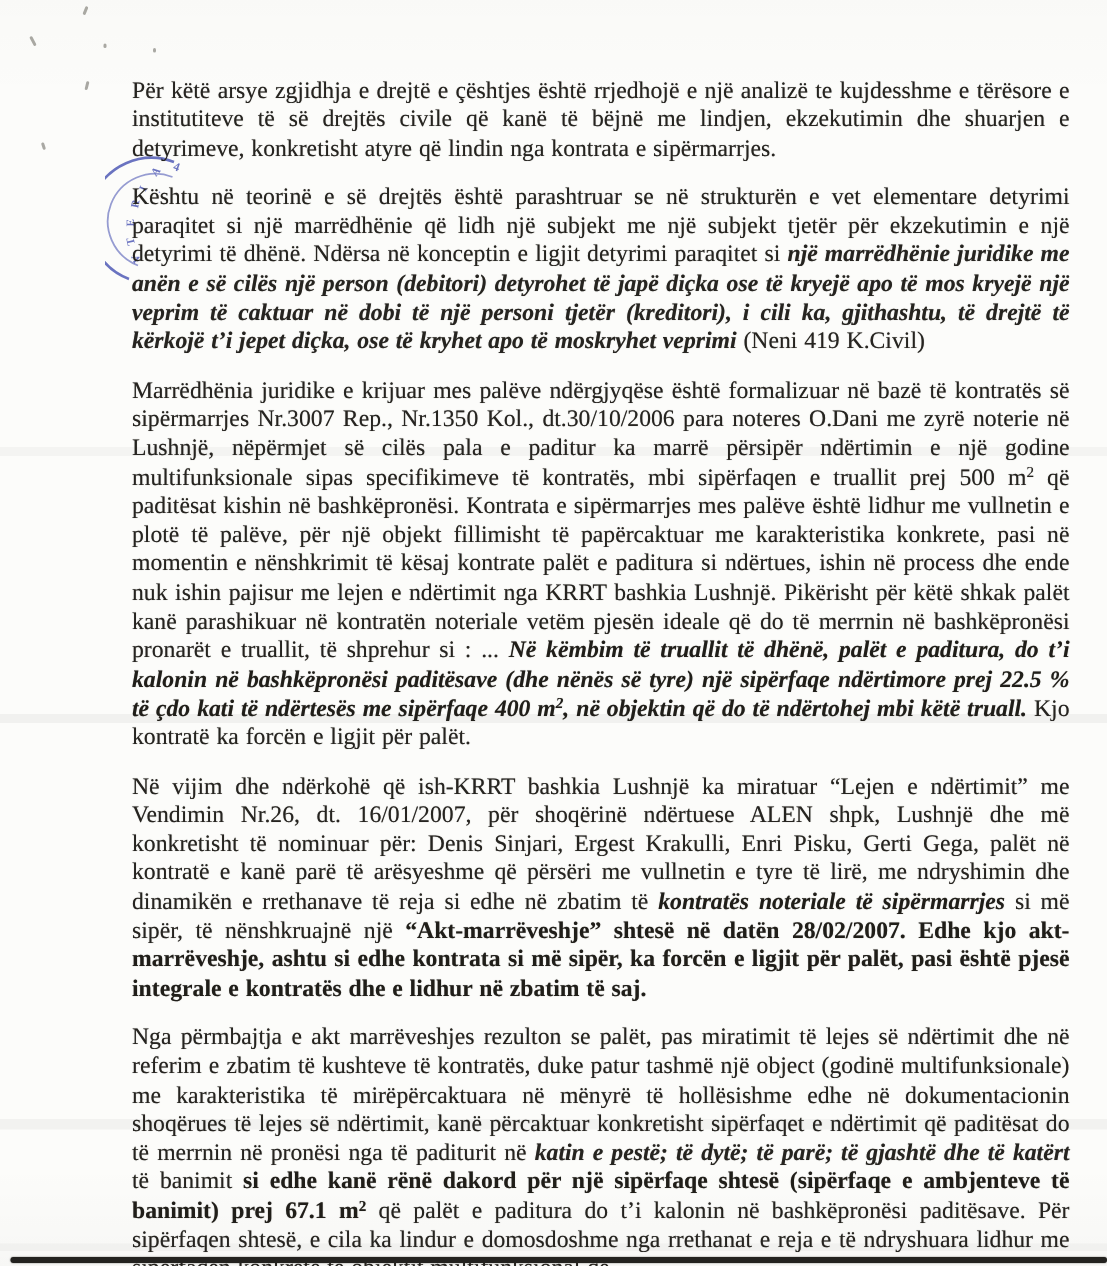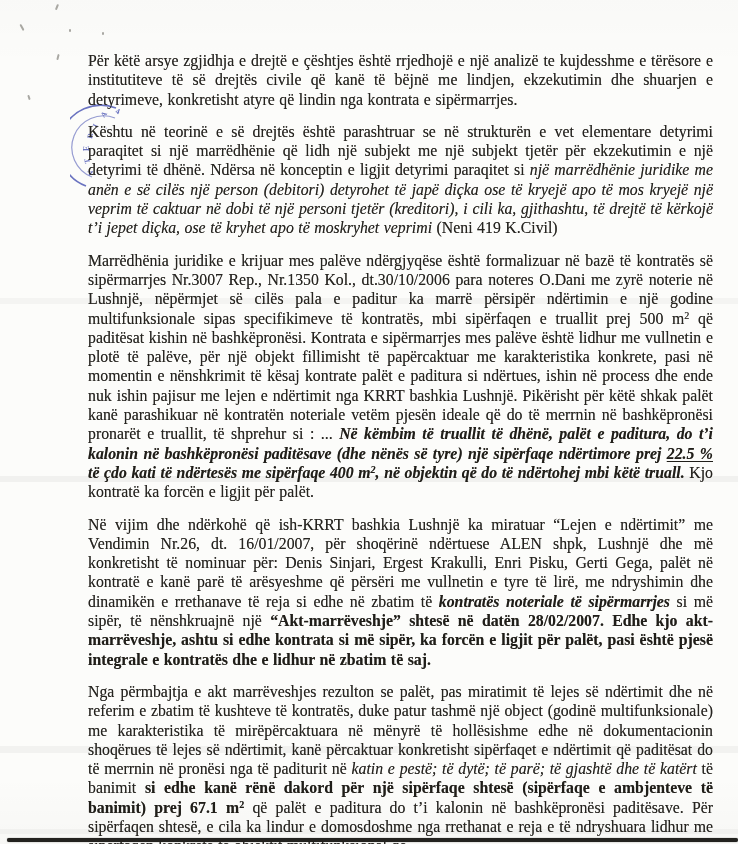--- a/index.html
+++ b/index.html
@@ -16,23 +16,23 @@
   }
   .content{
     position:absolute;left:88px;top:51px;width:625px;
     color:#262420;
     font-size:15.8px;line-height:19.3px;
     text-align:justify;
     word-spacing:0.6px;
     text-shadow:0 0 0.55px rgba(40,38,33,0.55);
   }
   p.para{margin:0 0 13px 0;padding:0;}
-  .it{font-style:italic;}
+  .it{font-style:italic;font-weight:bold;}
   .bd{font-weight:bold;color:#201e19;}
-  .un{text-decoration:underline;text-decoration-thickness:1.4px;text-underline-offset:2px;margin-top:24px;}
+  .un{text-decoration-thickness:1.4px;text-underline-offset:2px;margin-top:24px;}
   .sup{font-size:0.64em;line-height:0;position:relative;top:-0.45em;}
   
   .stamp{position:absolute;left:70px;top:103px;width:62px;height:94px;opacity:0.82;filter:blur(0.35px);pointer-events:none;}
   
   .speck{position:absolute;background:#8d8c86;border-radius:1px;opacity:0.75;}
   .sp1{left:56px;top:4px;width:1.5px;height:6px;transform:rotate(22deg);}
   .sp2{left:21px;top:24px;width:1.5px;height:7px;transform:rotate(-28deg);}
   .sp3{left:69px;top:29px;width:2px;height:2.5px;}
   .sp4{left:102px;top:32px;width:2px;height:2.5px;}
   .sp5{left:57px;top:54px;width:1.5px;height:6px;transform:rotate(14deg);}

